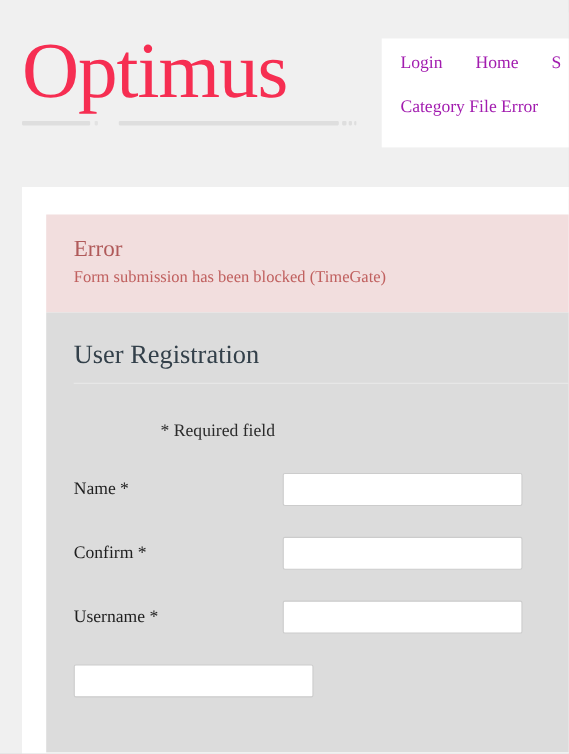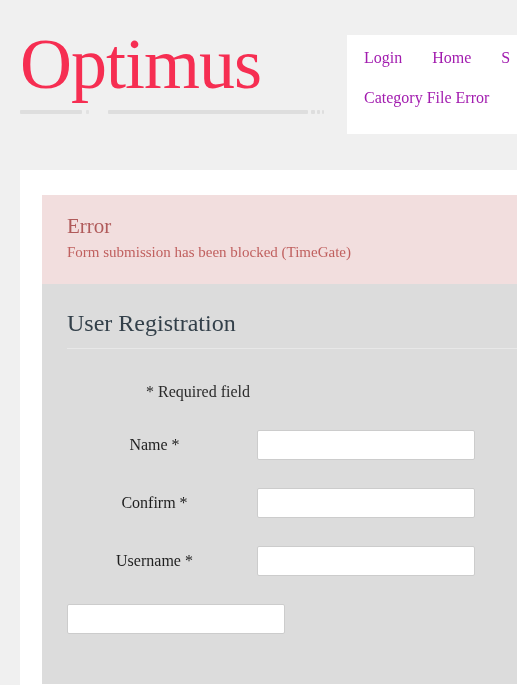--- a/index.html
+++ b/index.html
@@ -157,21 +157,21 @@
 
   .form-row {
     display: flex;
     align-items: center;
     margin-bottom: 28px;
     height: 30px;
   }
 
   .form-label {
     width: 190px;
-    text-align: center;
+    text-align: left;
     padding-right: 15px;
     font-size: 16px;
     color: #1f1f1f;
     line-height: 20px;
     white-space: nowrap;
   }
 
   .form-input {
     width: 218px;
     height: 30px;

